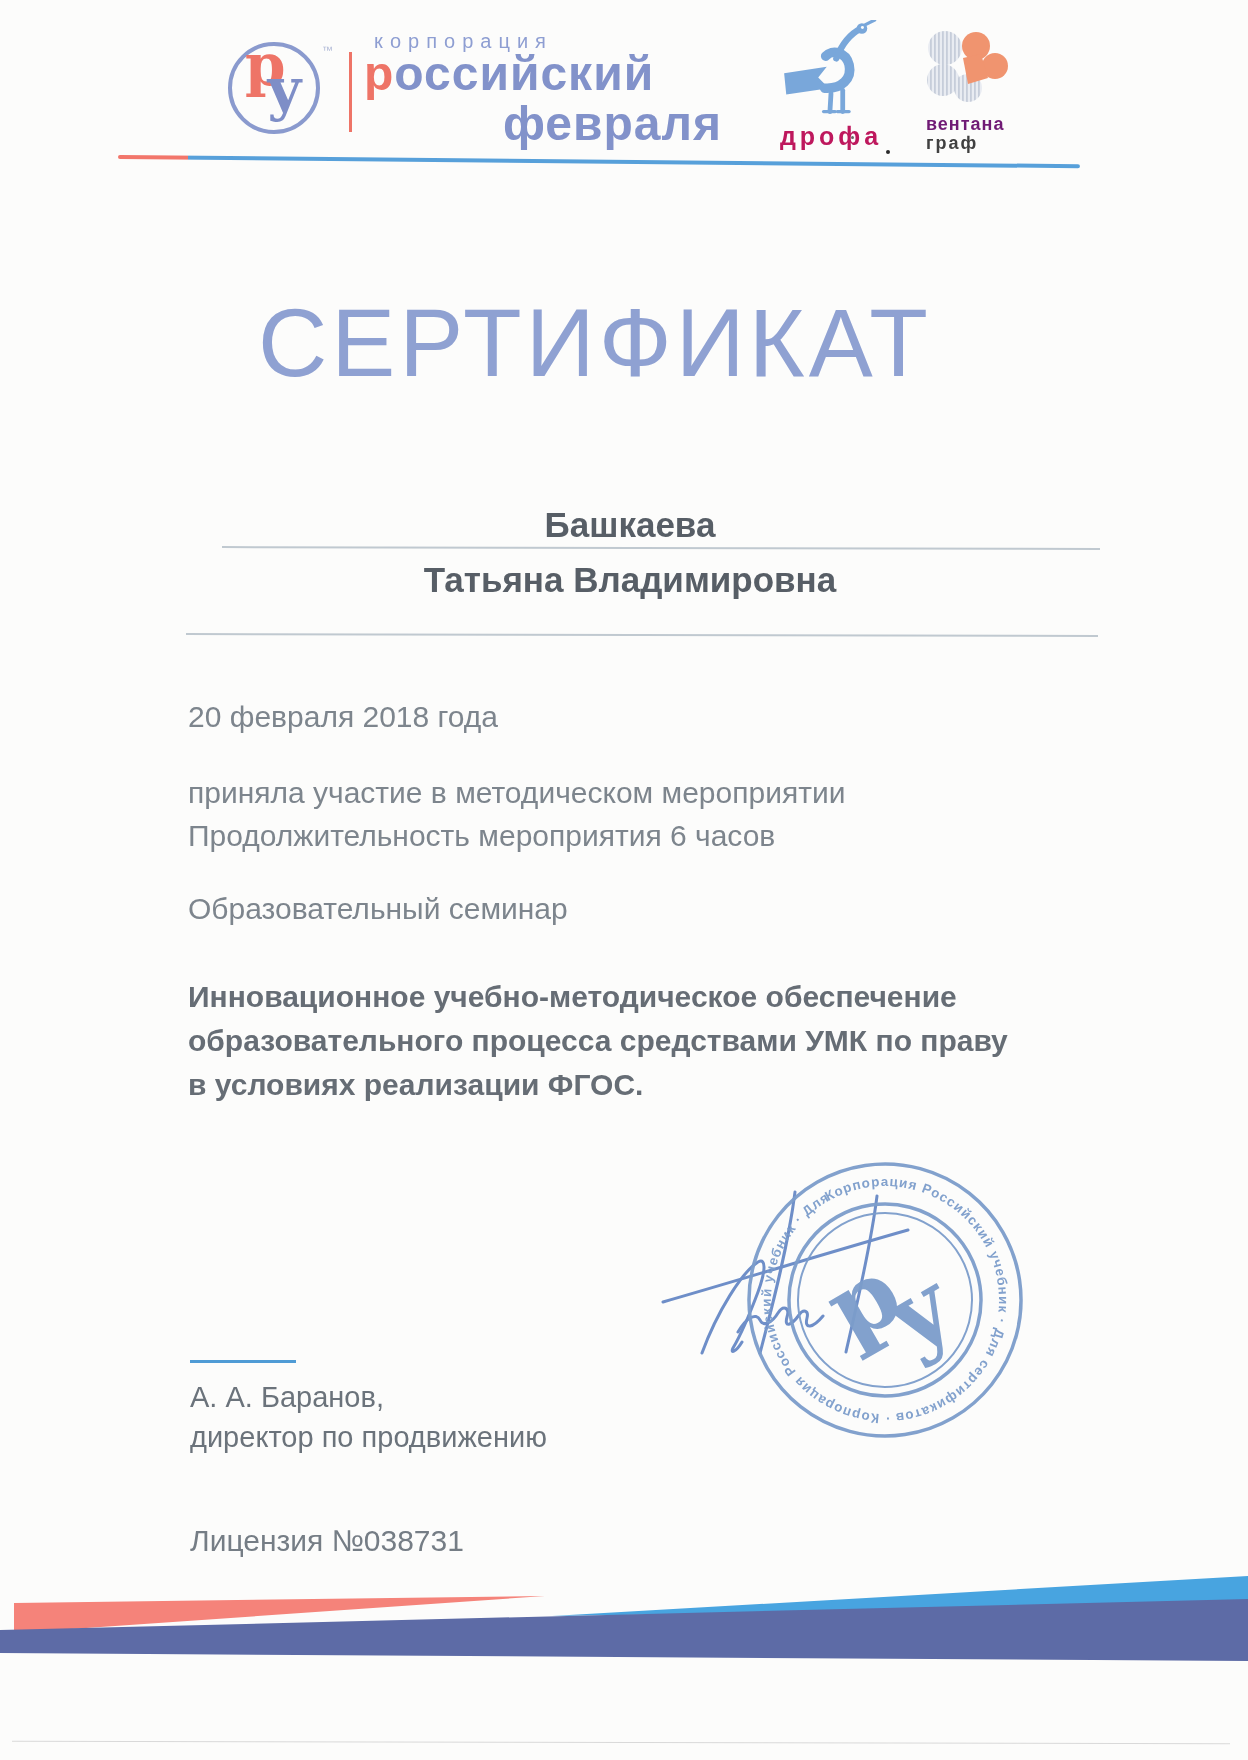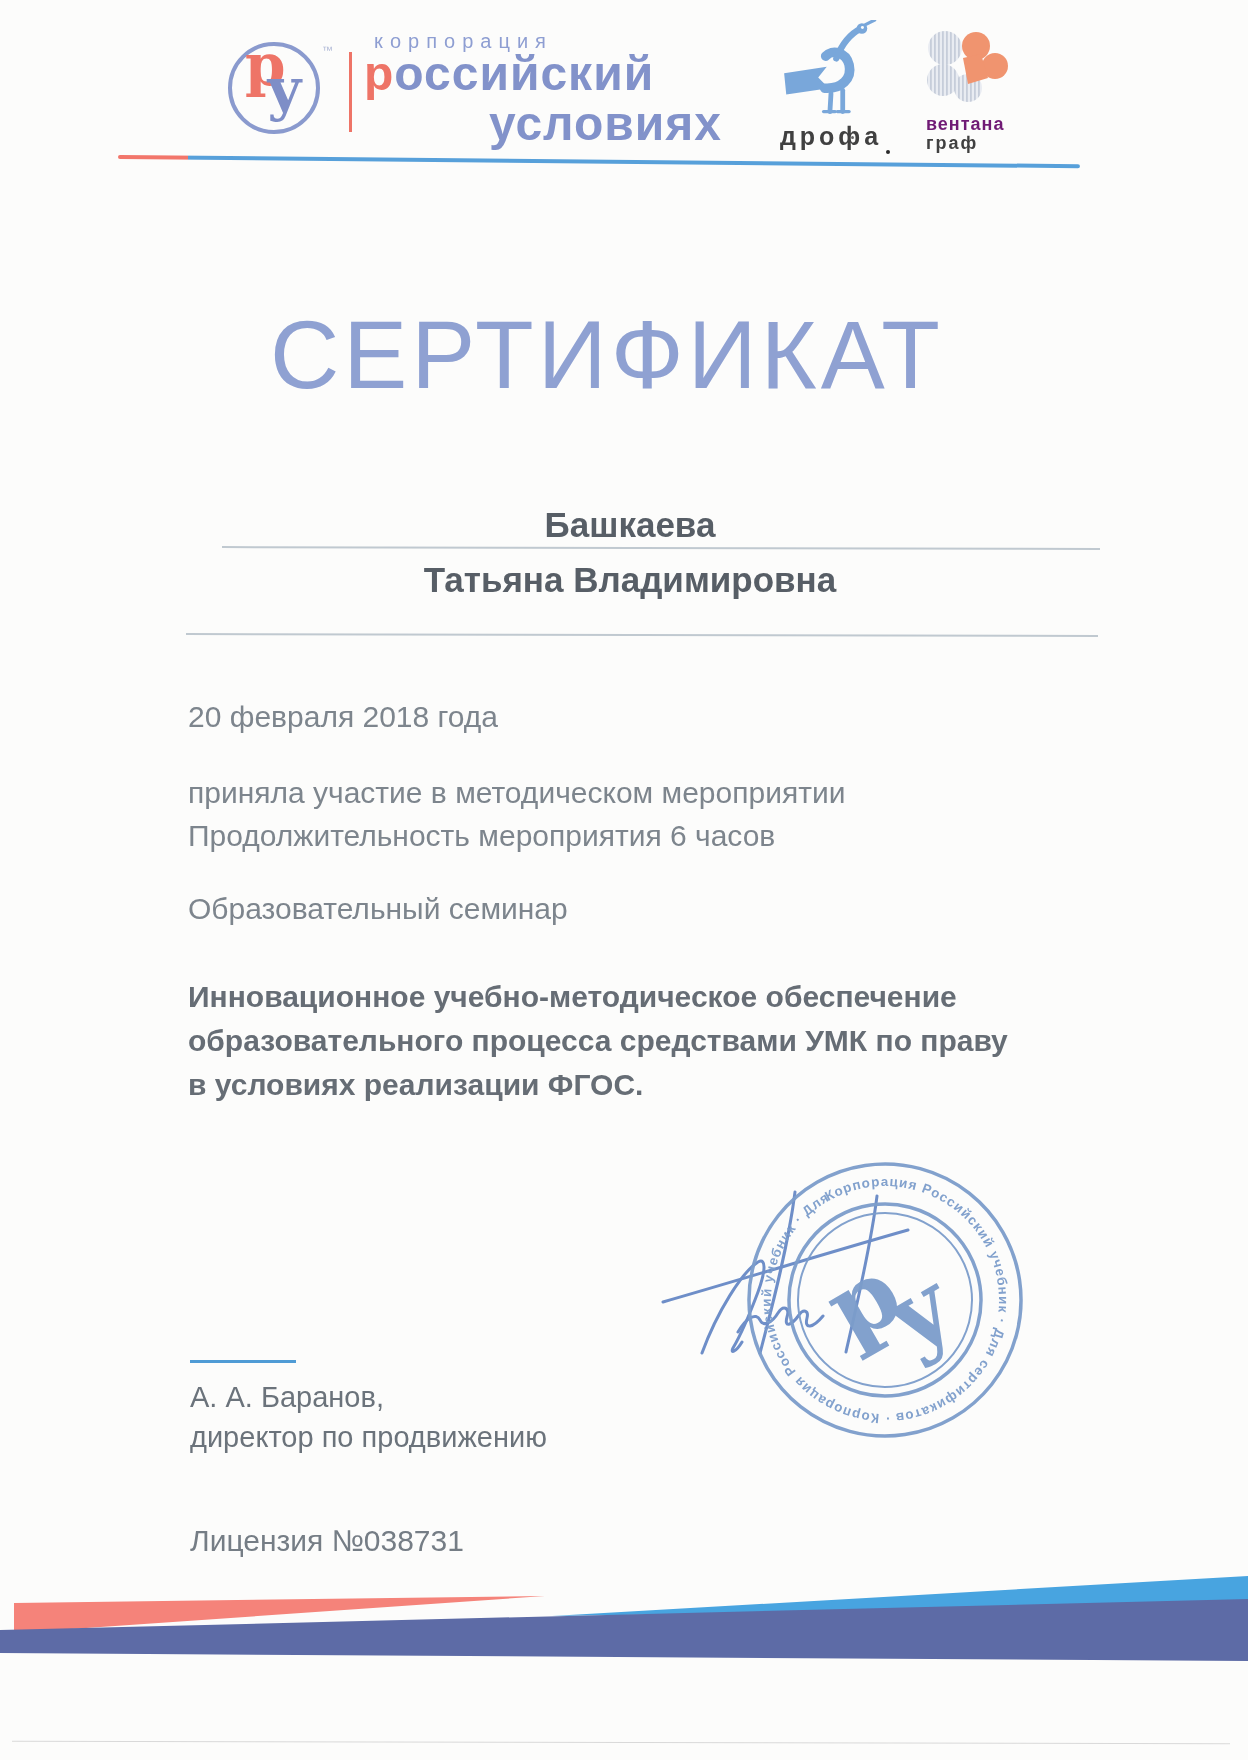--- a/index.html
+++ b/index.html
@@ -27,35 +27,35 @@
   .logo-sep{position:absolute;left:349px;top:52px;width:3px;height:80px;background:#ee7467;}
   .corp{
     position:absolute;left:374px;top:30px;
     font-size:20px;letter-spacing:7px;color:#8e9ed2;
   }
   .brand-wrap{position:absolute;left:364px;top:50px;width:358px;}
   .brand1{font-size:48px;font-weight:bold;color:#8292ca;letter-spacing:1px;line-height:1.0;}
   .brand1 .coral{color:#ee7467;}
   .brand2{font-size:48px;font-weight:bold;color:#8292ca;letter-spacing:1px;text-align:right;line-height:1.0;margin-top:2px;}
   .drofa{position:absolute;left:756px;top:20px;width:150px;text-align:center;}
-  .drofa-label{font-size:25px;color:#404040;letter-spacing:4px;margin-top:0px;font-weight:bold;}
+  .drofa-label{font-size:25px;color:#be185d;letter-spacing:4px;margin-top:0px;font-weight:bold;}
   .ventana{position:absolute;left:920px;top:28px;width:120px;text-align:left;padding-left:6px;}
   .ventana-l1{font-size:18px;font-weight:bold;color:#701a75;letter-spacing:1px;margin-top:4px;}
   .ventana-l2{font-size:18px;font-weight:bold;color:#404040;letter-spacing:2px;margin-top:-2px;}
   .header-rule{
     position:absolute;left:118px;top:155px;width:962px;height:4px;
     background:linear-gradient(to right,#f2766b 0px,#f2766b 70px,#57a0da 70px,#57a0da 100%);
     transform:rotate(0.55deg);transform-origin:left center;border-radius:2px;
   }
   .speck{position:absolute;border-radius:50%;background:#2a2a2a;}
   .speck1{left:886px;top:150px;width:4px;height:4px;}
   .speck2{left:851px;top:136px;width:3px;height:3px;opacity:.7;}
   
   .title{
-    position:absolute;left:258px;top:288px;margin:12px;
+    position:absolute;left:258px;top:288px;margin:0;
     font-size:96px;font-weight:300;letter-spacing:4px;
     color:#8fa1d2;white-space:nowrap;
   }
   
   .name1,.name2{
     position:absolute;left:160px;width:940px;text-align:center;
     font-size:35px;font-weight:bold;color:#575e66;
   }
   .name1{top:505px;}
   .name2{top:560px;}
@@ -93,21 +93,21 @@
 
   <div class="logo-circle">
     <span class="lp">р</span>
     <span class="lu">у</span>
   </div>
   <span class="tm">™</span>
   <div class="logo-sep"></div>
   <div class="corp">корпорация</div>
   <div class="brand-wrap">
     <div class="brand1"><span class="coral">р</span><span>оссийский</span></div>
-    <div class="brand2">условиях</div>
+    <div class="brand2">февраля</div>
   </div>
 
   <div class="drofa">
     <svg width="110" height="98" viewBox="0 0 100 92">
       <g fill="none" stroke="#79a7da" stroke-linecap="round">
         <path d="M6,50 L46,44 L38,54 L48,64 L8,70 Z" fill="#79a7da" stroke="none"></path>
         <path d="M44,64 C60,65 70,55 67,42 C64,30 51,27 45,34" stroke-width="9"></path>
         <path d="M55,36 C60,23 68,13 78,8" stroke-width="6"></path>
         <circle cx="79" cy="8" r="5" fill="#79a7da" stroke="none"></circle>
         <path d="M81,5 L91,0" stroke-width="3"></path>

